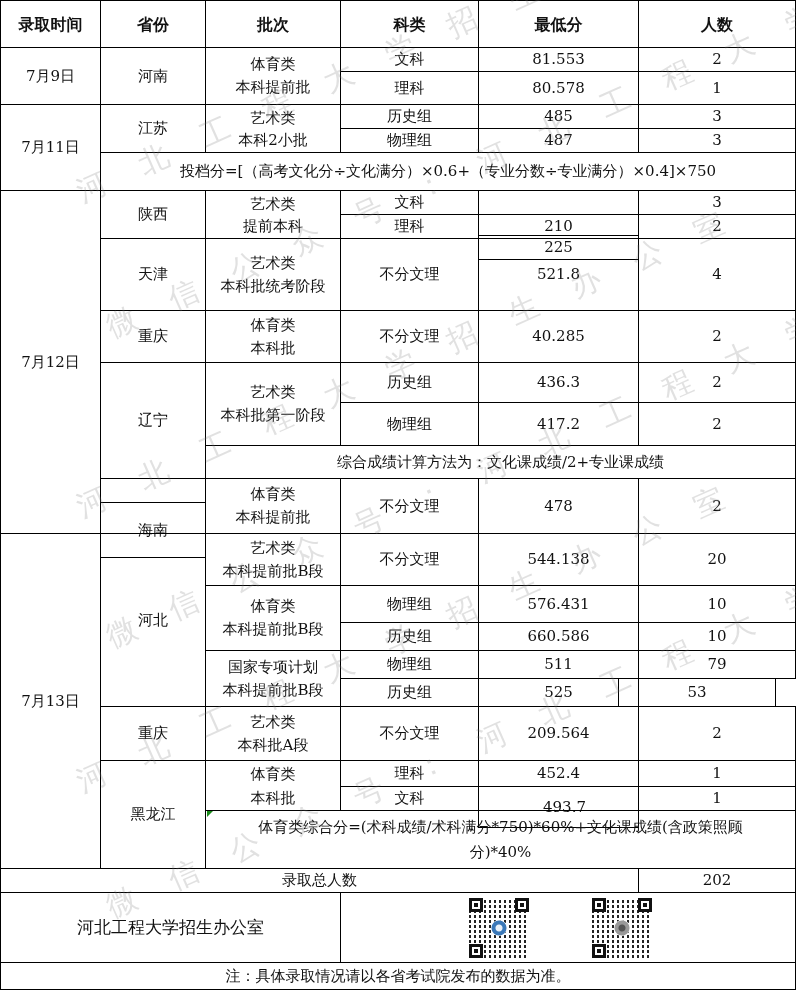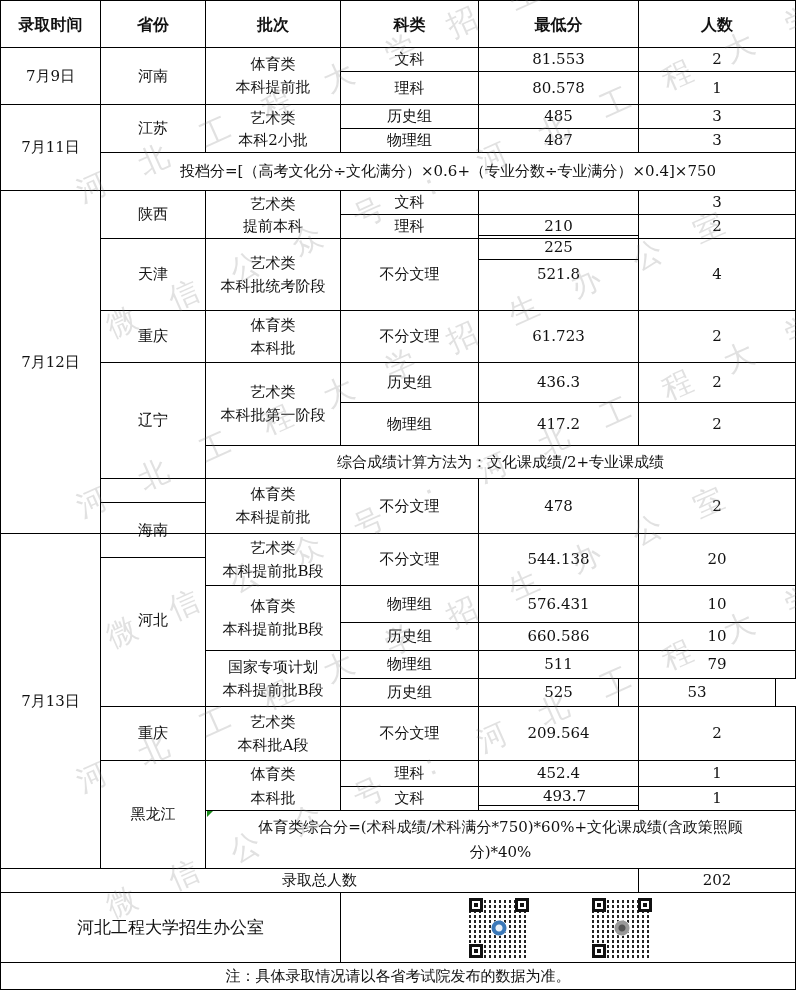--- a/index.html
+++ b/index.html
@@ -95,21 +95,21 @@
   <div class="cell" style="left:638px;top:238px;width:158px;height:73px;">4</div>
 
   <div class="cell" style="left:100px;top:310px;width:106px;height:53px;">重庆</div>
   <div class="cell" style="left:205px;top:310px;width:136px;height:53px;">
     <div class="two">
         <span>体育类</span>
         <span>本科批</span>
       </div>
   </div>
   <div class="cell" style="left:340px;top:310px;width:139px;height:53px;">不分文理</div>
-  <div class="cell" style="left:478px;top:310px;width:161px;height:53px;">61.723</div>
+  <div class="cell" style="left:478px;top:310px;width:161px;height:53px;">40.285</div>
   <div class="cell" style="left:638px;top:310px;width:158px;height:53px;">2</div>
 
   <div class="cell" style="left:100px;top:362px;width:106px;height:117px;">辽宁</div>
   <div class="cell" style="left:205px;top:362px;width:136px;height:84px;">
     <div class="two">
         <span>艺术类</span>
         <span>本科批第一阶段</span>
       </div>
   </div>
   <div class="cell" style="left:340px;top:362px;width:139px;height:41px;">历史组</div>
@@ -185,21 +185,21 @@
   <div class="cell" style="left:205px;top:760px;width:136px;height:51px;line-height:24px;">
     <div class="two">
         <span>体育类</span>
         <span>本科批</span>
       </div>
   </div>
   <div class="cell" style="left:340px;top:760px;width:139px;height:27px;">理科</div>
   <div class="cell" style="left:478px;top:760px;width:161px;height:27px;">452.4</div>
   <div class="cell" style="left:638px;top:760px;width:158px;height:27px;">1</div>
   <div class="cell" style="left:340px;top:786px;width:139px;height:25px;">文科</div>
-  <div class="cell" style="left:478px;top:786px;width:161px;height:20px;padding-left:12px;">493.7</div>
+  <div class="cell" style="left:478px;top:786px;width:161px;height:42px;padding-left:12px;">493.7</div>
   <div class="cell" style="left:638px;top:786px;width:158px;height:25px;">1</div>
   <div class="cell note" style="left:205px;top:810px;width:591px;height:59px;line-height:25px;">
     <div class="two">
         <span>体育类综合分=(术科成绩/术科满分*750)*60%+文化课成绩(含政策照顾</span>
         <span>分)*40%</span>
       </div>
   </div>
   <div class="greenmark" style="left:207px;top:811px;"></div>
 
   <div class="cell" style="left:0;top:868px;width:639px;height:25px;">录取总人数</div>

